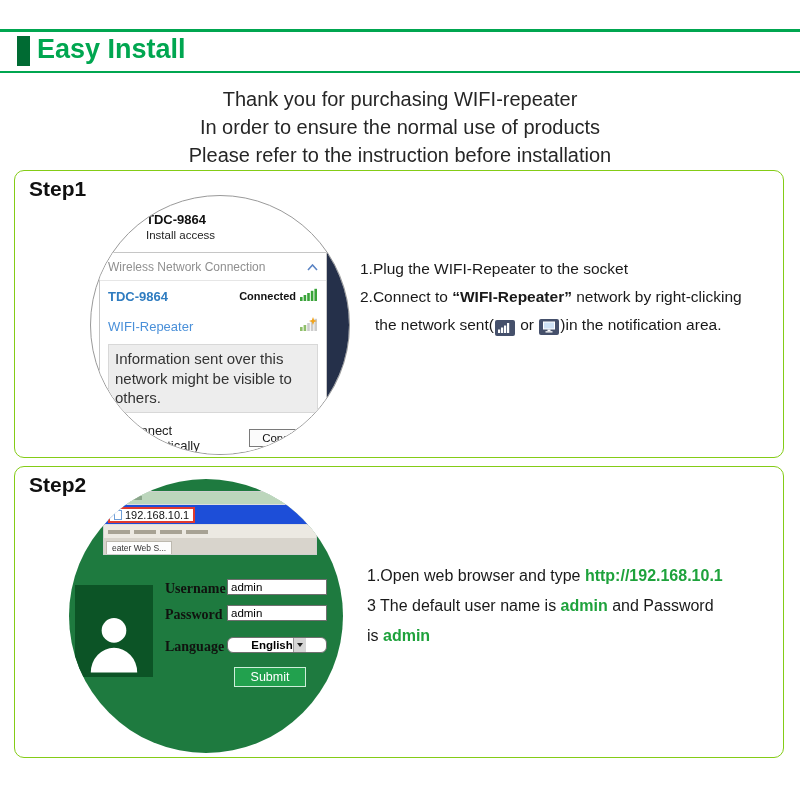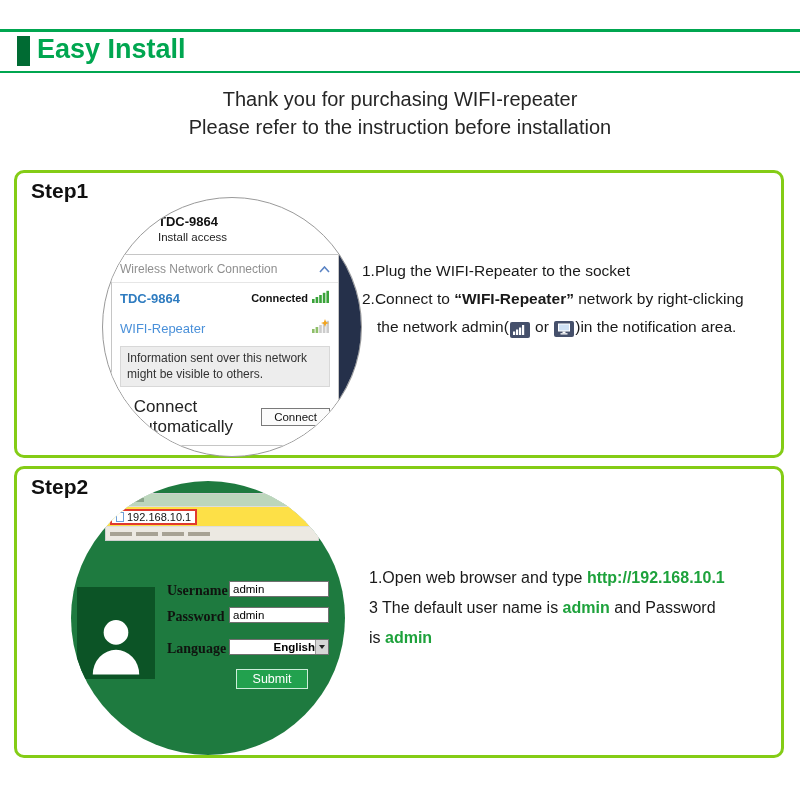--- a/index.html
+++ b/index.html
@@ -12,89 +12,89 @@
   .hr-bottom { top: 71px; height: 2px; }
   .title-bar-block { position: absolute; left: 17px; top: 36px; width: 13px; height: 30px; background: #006b33; }
   .page-title { position: absolute; left: 37px; top: 34px; font-size: 27px; font-weight: bold; color: #00a650; }
 
   
   .intro { position: absolute; top: 85px; left: 0; width: 100%; text-align: center;
            font-size: 20px; line-height: 28px; color: #262626; }
 
   
   .step-box { position: absolute; left: 14px; width: 770px; background: #fff;
-              border: 3px solid #84cc16; border-radius: 10px; }
+              border: 1px solid #84cc16; border-radius: 10px; }
   .step1-box { top: 170px; height: 288px; }
   .step2-box { top: 466px; height: 292px; }
   .step-label { position: absolute; left: 14px; top: 6px; font-size: 21px; font-weight: bold; color: #101010; }
 
   
-  .circle1 { position: absolute; left: 85px; top: 24px; width: 260px; height: 260px;
+  .circle1 { position: absolute; left: 75px; top: 24px; width: 260px; height: 260px;
              border-radius: 50%; border: 1px solid #9a9a9a; background: #fff; overflow: hidden; }
   .hotspot { position: absolute; left: 34px; top: 16px; display: flex; align-items: flex-start; }
   .hotspot-texts { margin-left: 5px; }
   .hotspot-ssid { font-size: 13px; font-weight: bold; color: #111; }
   .hotspot-sub { font-size: 11.5px; color: #222; margin-top: 2px; }
 
   .desktop-edge { position: absolute; left: 236px; top: 56px; width: 24px; height: 158px; background: #25304a; }
 
   .net-popup { position: absolute; left: 8px; top: 56px; width: 228px; background: #fff;
                border: 1px solid #c6c6c6; }
   .popup-header { display: flex; justify-content: space-between; align-items: center;
                   padding: 7px 8px 6px 8px; border-bottom: 1px solid #e6e6e6;
                   font-size: 12px; color: #8f8f8f; }
   .net-row { display: flex; justify-content: space-between; align-items: center; padding: 6px 8px; }
   .net-name-1 { font-size: 13px; font-weight: bold; color: #2f7cc0; }
   .net-name-2 { font-size: 13px; color: #4a90d9; }
   .net-right { display: flex; align-items: center; }
   .net-status { font-size: 11px; font-weight: bold; color: #111; margin-right: 4px; }
   .warn-box { margin: 3px 8px 4px 8px; background: #ededed; border: 1px solid #d8d8d8;
-              padding: 4px 6px; font-size: 12px; line-height: 1.3; color: #333; }
+              padding: 4px 6px; font-size: 15px; line-height: 1.3; color: #333; }
   .bottom-row { display: flex; justify-content: space-between; align-items: center; padding: 6px 8px 8px 8px; }
-  .chk-wrap { display: flex; align-items: center; font-size: 17px; color: #222; }
+  .chk-wrap { display: flex; align-items: center; font-size: 13px; color: #222; }
   .checkbox { width: 11px; height: 11px; border: 1px solid #8a8a8a; background: #fff; margin-right: 5px; }
   .connect-btn { font-size: 11.5px; color: #111; background: #fbfbfb; border: 1px solid #7a7a7a; padding: 2px 12px; }
 
   
   .instr1 { position: absolute; left: 345px; top: 84px; width: 430px;
             font-size: 15.5px; line-height: 28px; color: #191919; }
   .instr1 .indent { margin-left: 15px; }
   .bold { font-weight: bold; }
   .tray-icon { display: inline-flex; align-items: center; justify-content: center;
                width: 20px; height: 16px; background: #45506b; border-radius: 2px;
                vertical-align: -3px; margin: 0 1px; }
 
   
   .circle2 { position: absolute; left: 54px; top: 12px; width: 274px; height: 274px;
              border-radius: 50%; background: #1e7a3f; overflow: hidden; }
 
   .browser-frag { position: absolute; left: 34px; top: 12px; width: 214px; background: #f1efe9;
                   border: 1px solid #cfcfcf; }
   .browser-titlebar { height: 12px; background: #bcd6bc; display: flex; align-items: center; padding: 0 4px; }
   .chrome-dash { height: 4px; background: #8aa58a; margin-right: 4px; }
-  .addr-row { height: 21px; background: #fde047; display: flex; align-items: center; padding: 0 4px;
+  .addr-row { height: 21px; background: #1d4ed8; display: flex; align-items: center; padding: 0 4px;
               border-top: 1px solid #ddd; border-bottom: 1px solid #ddd; }
   .addr-box { display: inline-flex; align-items: center; height: 16px; border: 2px solid #e03a2f;
               background: #fff; padding: 0 4px; }
   .page-ico { width: 8px; height: 10px; background: #fff; border: 1px solid #6f9fd8; margin-right: 3px; }
   .addr-text { font-size: 11px; color: #111; }
   .menu-row { height: 13px; background: #ece9e2; display: flex; align-items: center; padding: 0 4px; }
   .menu-row .chrome-dash { background: #a7a294; }
   .tab-row { height: 16px; background: #d8d4cc; display: flex; align-items: flex-end; }
   .browser-tab { background: #fdfdfd; border: 1px solid #bdb9af; border-bottom: none;
                  font-size: 8.5px; color: #333; padding: 1px 5px 1px 5px; margin-left: 2px; white-space: nowrap; }
 
   .person-box { position: absolute; left: 6px; top: 106px; width: 78px; height: 92px; background: #0c5426;
                 display: flex; align-items: flex-end; justify-content: center; }
 
   .form-label { position: absolute; font-family: Liberation Serif, serif; font-size: 14px;
                 font-weight: bold; color: #10130f; }
   .form-input { position: absolute; width: 100px; height: 16px; background: #fff; border: 1px solid #6f6f6f;
                 font-size: 11.5px; color: #000; display: flex; align-items: center; padding: 0 3px; }
-  .lang-select { justify-content: flex-end; padding-right: 0; }
+  .lang-select { justify-content: center; padding-right: 0; border-radius: 6px; }
   .sel-arrow-box { width: 13px; height: 14px; background: #d6d6d6; border-left: 1px solid #9a9a9a;
                    display: flex; align-items: center; justify-content: center; }
   .sel-arrow { width: 0; height: 0; border-left: 3.5px solid transparent; border-right: 3.5px solid transparent;
                border-top: 4px solid #222; }
   .submit-btn { position: absolute; left: 165px; top: 188px; width: 72px; height: 20px;
                 background: #22a14e; border: 1px solid #cdeeda; color: #fff; font-size: 12.5px;
                 display: flex; align-items: center; justify-content: center; }
 
   
   .instr2 { position: absolute; left: 352px; top: 94px; width: 432px;
@@ -106,20 +106,21 @@
 
 <div class="page">
 
   <div class="hr-green hr-top"></div>
   <div class="title-bar-block"></div>
   <div class="page-title">Easy Install</div>
   <div class="hr-green hr-bottom"></div>
 
   <div class="intro">
     <div>Thank you for purchasing WIFI-repeater</div>
+    <div>In order to ensure the normal use of products</div>
     <div>Please refer to the instruction before installation</div>
   </div>
 
   <div class="step-box step1-box">
     <div class="step-label">Step1</div>
 
     <div class="circle1">
 
       <div class="hotspot">
         <span>
@@ -192,21 +193,21 @@
         </div>
       </div>
     </div>
 
     <div class="instr1">
       <div>1.Plug the WIFI-Repeater to the socket</div>
       <div>
         <span>2.Connect to </span><span class="bold">“WIFI-Repeater”</span><span> network by right-clicking</span>
       </div>
       <div class="indent">
-        <span>the network admin(</span><span class="tray-icon">
+        <span>the network sent(</span><span class="tray-icon">
             <svg width="14" height="11" viewBox="0 0 14 11">
               <rect x="0" y="7.5" width="2.2" height="3.5" fill="#fff"></rect>
               <rect x="3" y="5.5" width="2.2" height="5.5" fill="#fff"></rect>
               <rect x="6" y="3.5" width="2.2" height="7.5" fill="#fff"></rect>
               <rect x="9" y="1" width="2.2" height="10" fill="#fff"></rect>
             </svg>
           </span><span> or </span><span class="tray-icon">
             <svg width="14" height="12" viewBox="0 0 14 12">
               <rect x="1.5" y="1" width="11" height="7" fill="#cfe2f5" stroke="#ffffff" stroke-width="1"></rect>
               <rect x="5.5" y="8.5" width="3" height="1.6" fill="#fff"></rect>
@@ -231,20 +232,23 @@
             <span class="page-ico"></span>
             <span class="addr-text">192.168.10.1</span>
           </span>
         </div>
         <div class="menu-row">
           <span class="chrome-dash" style="width:22px"></span>
           <span class="chrome-dash" style="width:22px"></span>
           <span class="chrome-dash" style="width:22px"></span>
           <span class="chrome-dash" style="width:22px"></span>
         </div>
+        <div class="tab-row">
+          <span class="browser-tab">eater Web S...</span>
+        </div>
       </div>
 
       <div class="person-box">
         <span>
           <svg width="58" height="62" viewBox="0 0 40 42">
             <circle cx="20" cy="13" r="8.5" fill="#ffffff"></circle>
             <path d="M4 42 a16 17 0 0 1 32 0 z" fill="#ffffff"></path>
           </svg>
         </span>
       </div>

